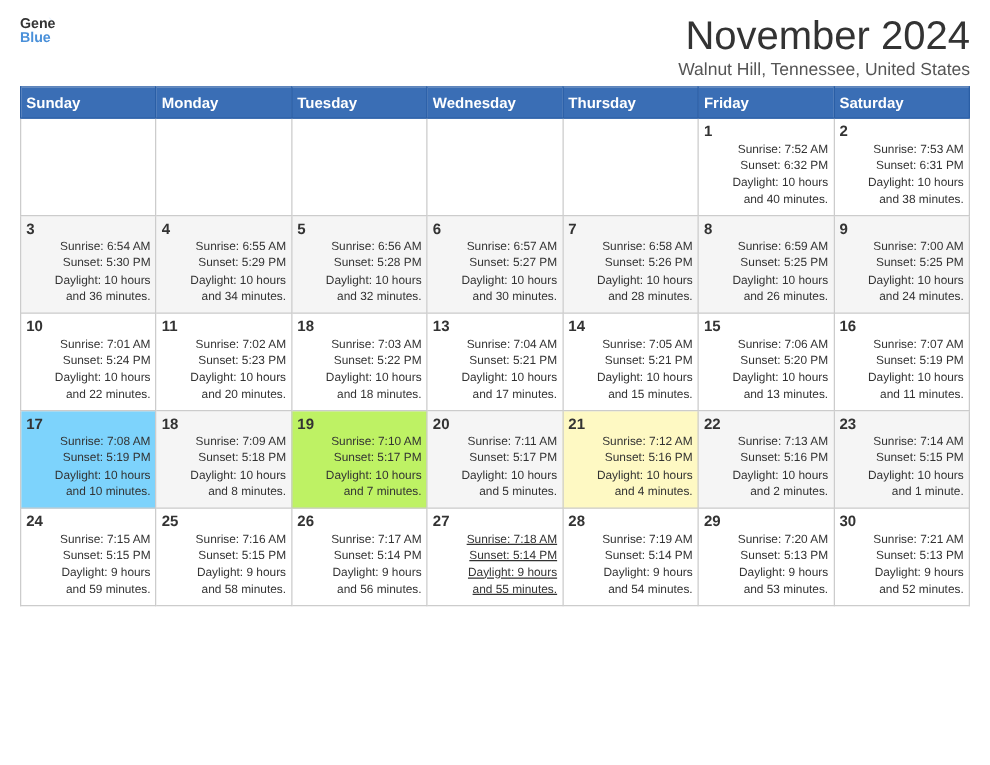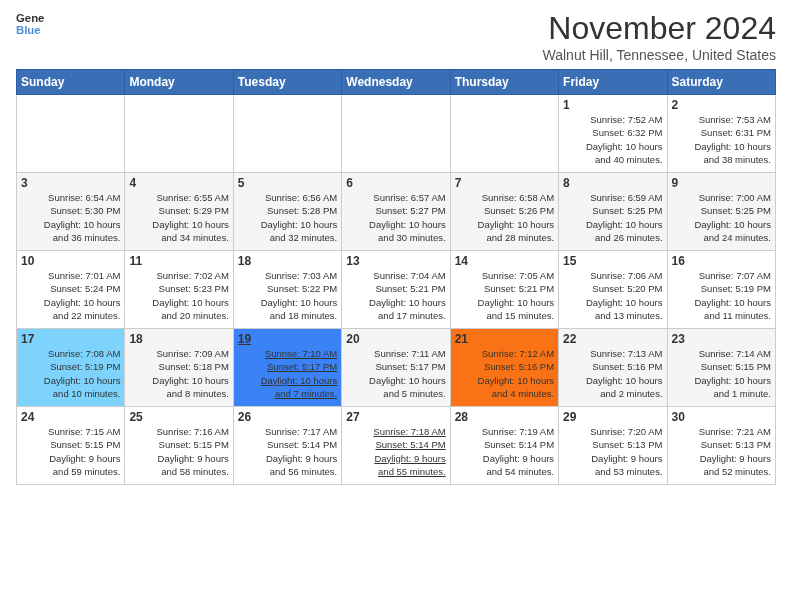--- a/index.html
+++ b/index.html
@@ -246,35 +246,35 @@
 Daylight: 10 hours
 and 10 minutes.</div>
           </td>
           <td style="background: rgb(245, 245, 245);">
             <span class="day-num">18</span>
             <div class="day-info" style="white-space: pre-line;">Sunrise: 7:09 AM
 Sunset: 5:18 PM
 Daylight: 10 hours
 and 8 minutes.</div>
           </td>
-          <td style="background: #3b82f6; text-decoration: underline;">
+          <td style="background: #bef264;">
             <span class="day-num">19</span>
             <div class="day-info" style="white-space: pre-line;">Sunrise: 7:10 AM
 Sunset: 5:17 PM
 Daylight: 10 hours
 and 7 minutes.</div>
           </td>
           <td style="background: rgb(245, 245, 245);">
             <span class="day-num">20</span>
             <div class="day-info" style="white-space: pre-line;">Sunrise: 7:11 AM
 Sunset: 5:17 PM
 Daylight: 10 hours
 and 5 minutes.</div>
           </td>
-          <td style="background: #f97316;">
+          <td style="background: #fef9c3;">
             <span class="day-num">21</span>
             <div class="day-info" style="white-space: pre-line;">Sunrise: 7:12 AM
 Sunset: 5:16 PM
 Daylight: 10 hours
 and 4 minutes.</div>
           </td>
           <td style="background: rgb(245, 245, 245);">
             <span class="day-num">22</span>
             <div class="day-info" style="white-space: pre-line;">Sunrise: 7:13 AM
 Sunset: 5:16 PM

